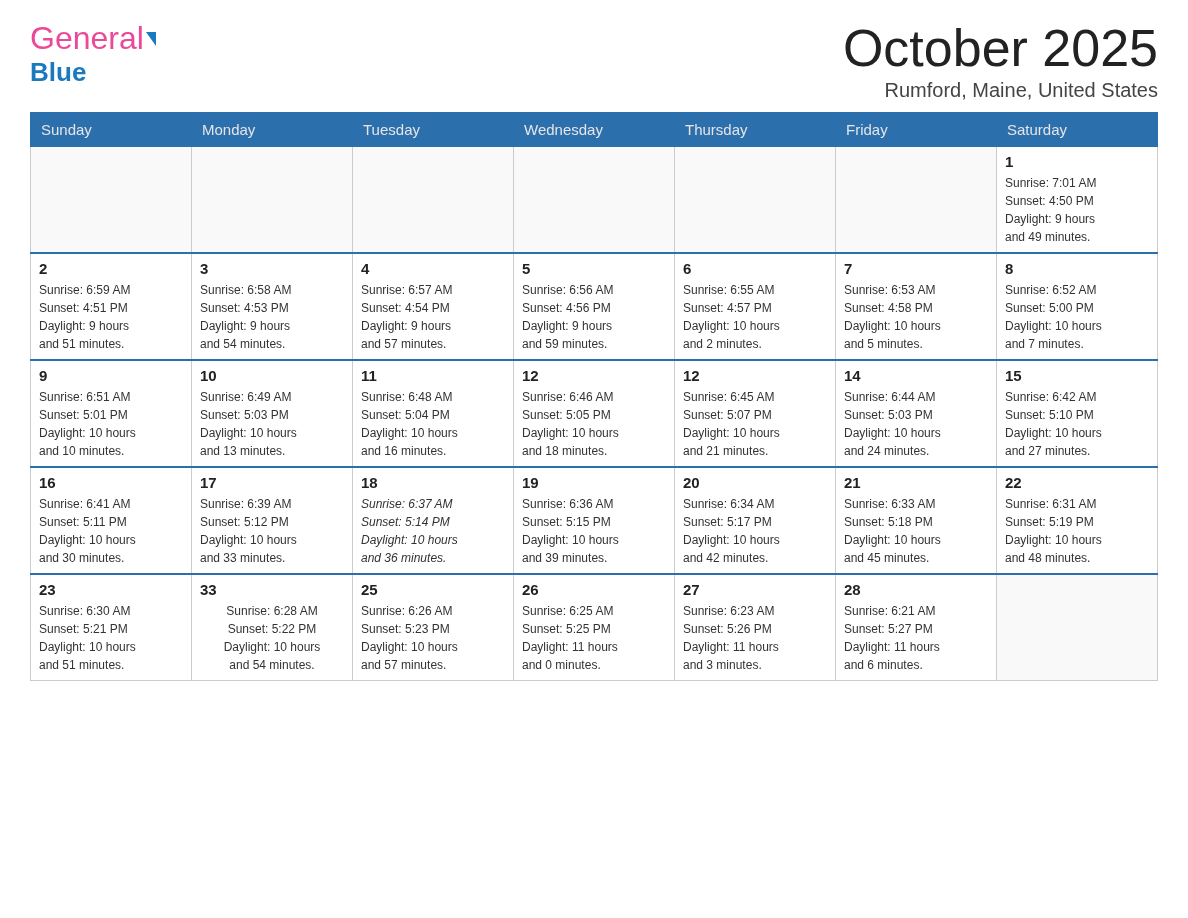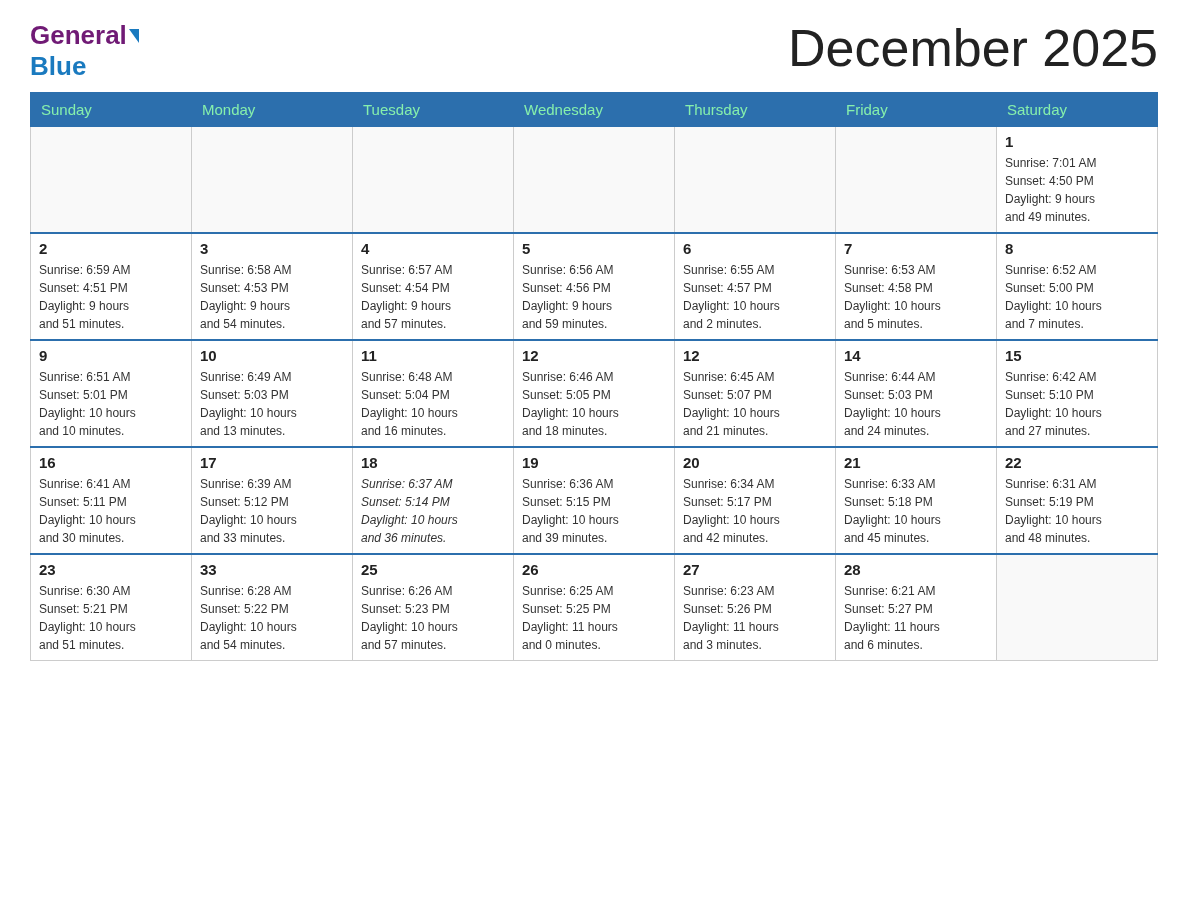--- a/index.html
+++ b/index.html
@@ -15,23 +15,23 @@
       justify-content: space-between;
       align-items: flex-start;
       margin-bottom: 10px;
     }
     .logo {
       display: flex;
       flex-direction: column;
       align-items: flex-start;
     }
     .logo-general {
-      font-size: 26px;
-      font-weight: bold;
-      color: #701a75;
+      font-size: 32px;
+      font-weight: normal;
+      color: #ec4899;
     }
     .logo-blue {
       font-size: 26px;
       font-weight: bold;
       color: #1a7abf;
     }
     .logo-arrow {
       display: inline-block;
       width: 0;
       height: 0;
@@ -58,21 +58,21 @@
       color: #444;
       margin-top: 2px;
     }
     .calendar {
       width: 100%;
       border-collapse: collapse;
       margin-top: 10px;
     }
     .calendar th {
       background-color: #2c6fad;
-      color: #86efac;
+      color: #e5e5e5;
       font-size: 15px;
       font-weight: normal;
       padding: 8px 10px;
       text-align: left;
       border: 1px solid #2c6fad;
     }
     .calendar td {
       border: 1px solid #ccc;
       vertical-align: top;
       padding: 6px 8px;
@@ -103,21 +103,22 @@
 
 <div class="header">
   <div class="logo">
     <div class="logo-text-row">
       <span class="logo-general">General</span>
       <span class="logo-arrow"></span>
     </div>
     <span class="logo-blue">Blue</span>
   </div>
   <div class="title-block">
-    <div class="month-title">December 2025</div>
+    <div class="month-title">October 2025</div>
+    <div class="location">Rumford, Maine, United States</div>
   </div>
 </div>
 
 <table class="calendar">
   <thead>
     <tr>
     <th>Sunday</th>
         <th>Monday</th>
         <th>Tuesday</th>
         <th>Wednesday</th>
@@ -298,21 +299,21 @@
       <tr class="row-border">
         <td>
           <span class="day-number">23</span>
           <div class="day-info" style="white-space: pre-line;">Sunrise: 6:30 AM
 Sunset: 5:21 PM
 Daylight: 10 hours
 and 51 minutes.</div>
         </td>
         <td>
           <span class="day-number">33</span>
-          <div class="day-info" style="white-space: pre-line;">Sunrise: 6:28 AM
+          <div class="day-info" style="white-space: pre-line; text-align: center;">Sunrise: 6:28 AM
 Sunset: 5:22 PM
 Daylight: 10 hours
 and 54 minutes.</div>
         </td>
         <td>
           <span class="day-number">25</span>
           <div class="day-info" style="white-space: pre-line;">Sunrise: 6:26 AM
 Sunset: 5:23 PM
 Daylight: 10 hours
 and 57 minutes.</div>

